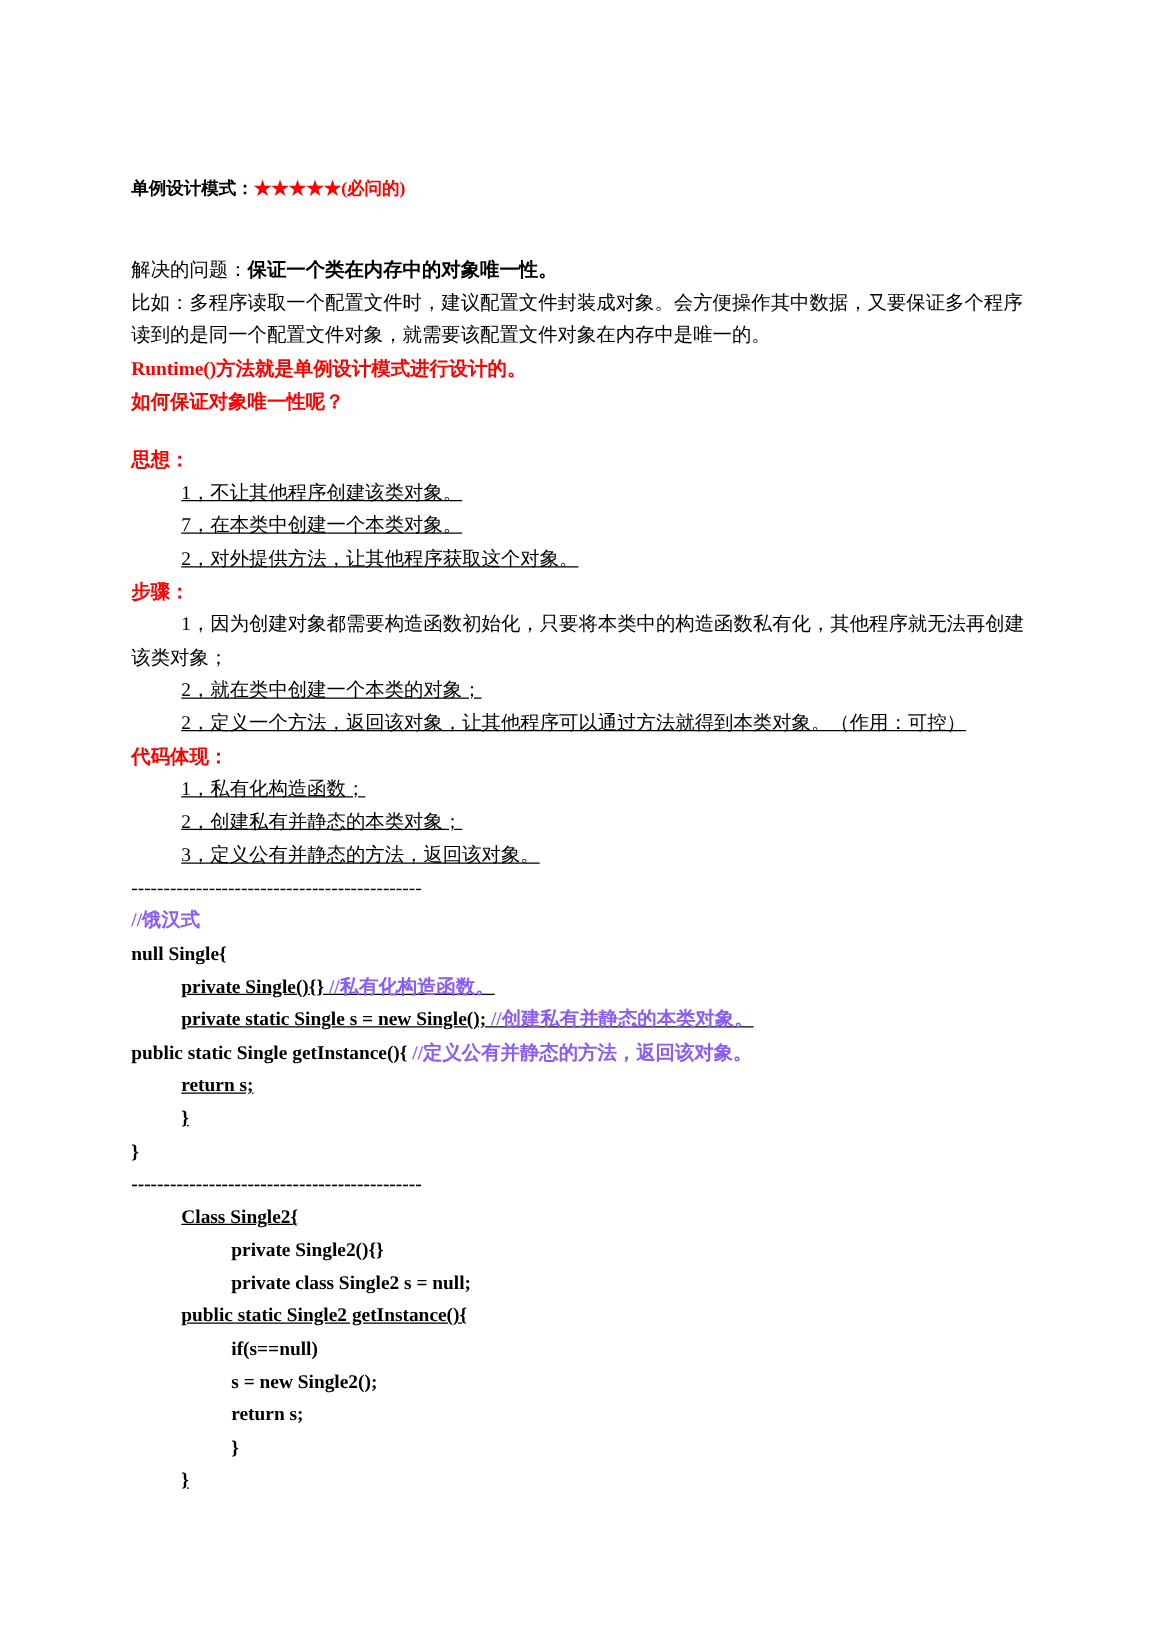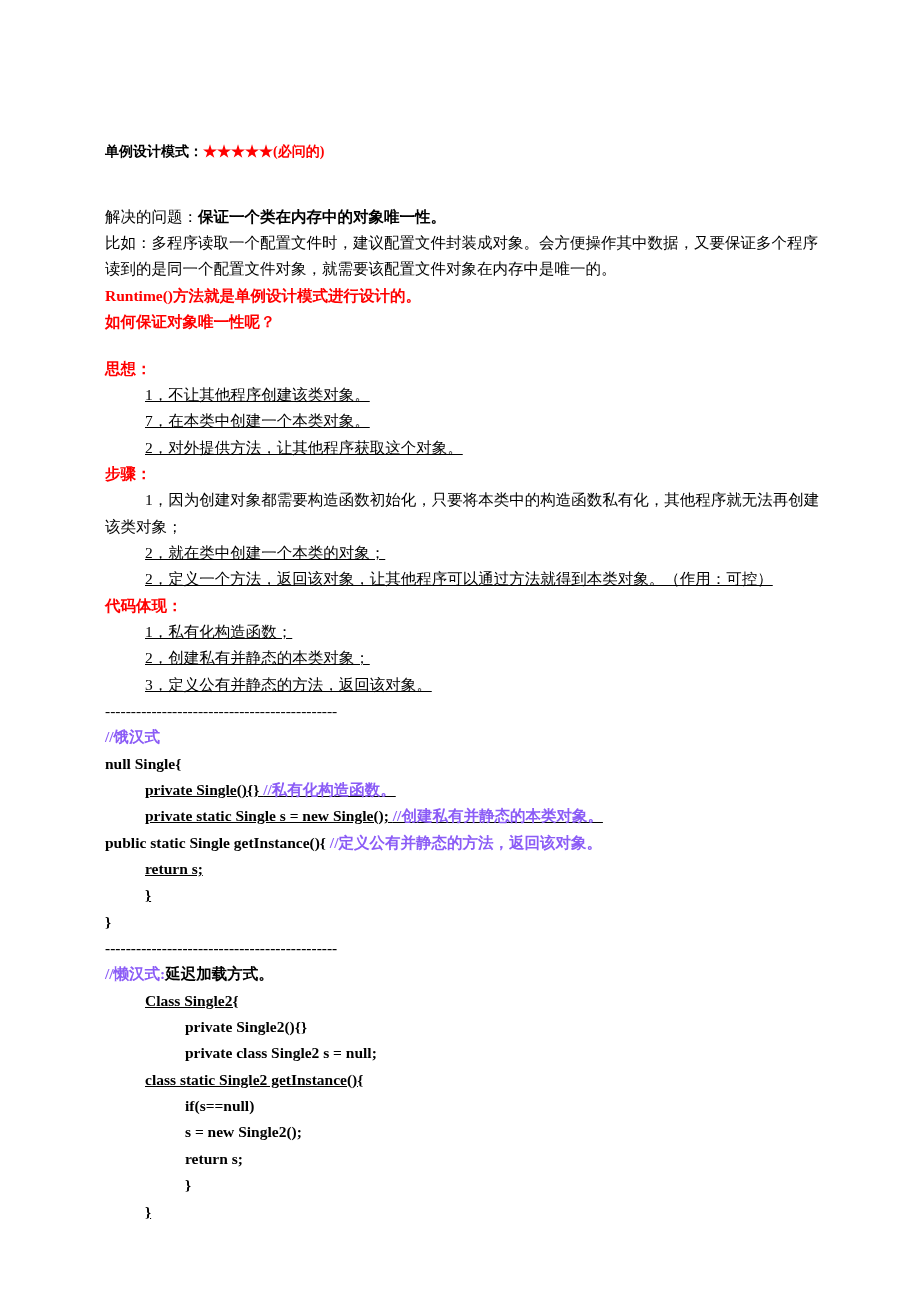--- a/index.html
+++ b/index.html
@@ -74,26 +74,23 @@
   </p>
   <p class="bold">
     <span>public static Single getInstance(){     </span><span class="blue">//定义公有并静态的方法，返回该对象。</span>
   </p>
   <p class="bold indent1">return s;</p>
   <p class="bold indent1">}</p>
   <p class="bold">}</p>
 
   <p class="bold">---------------------------------------------</p>
 
-  <p class="bold">
-    <span class="blue">//懒汉式:</span><span>延迟加载方式。</span>
-  </p>
   <p class="bold indent1">Class Single2{</p>
   <p class="bold indent2">private Single2(){}</p>
   <p class="bold indent2">private class Single2 s = null;</p>
-  <p class="bold indent1">class static Single2 getInstance(){</p>
+  <p class="bold indent1">public static Single2 getInstance(){</p>
   <p class="bold indent2">if(s==null)</p>
   <p class="bold indent2">s = new Single2();</p>
   <p class="bold indent2">return s;</p>
   <p class="bold indent2">}</p>
   <p class="bold indent1">}</p>
 
 </div>
 
 </body></html>

